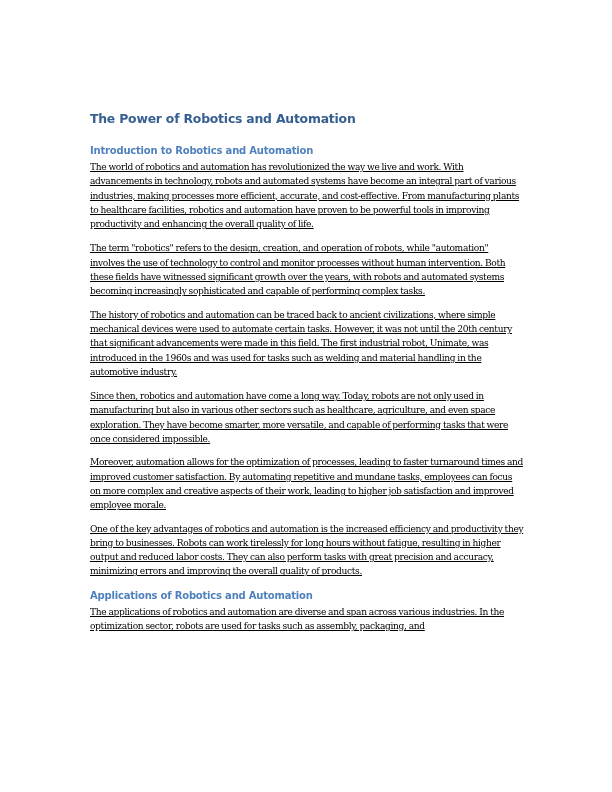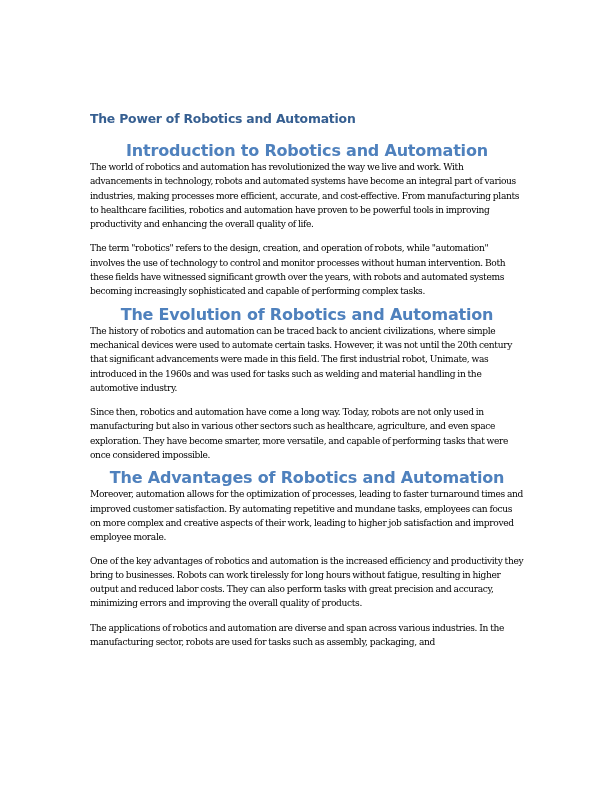--- a/index.html
+++ b/index.html
@@ -23,61 +23,60 @@
       font-family: "DejaVu Sans", sans-serif;
       font-size: 12.4px;
       font-weight: bold;
       color: #365F91;
       margin: 16px 0 16px 0;
       line-height: 18px;
       letter-spacing: -0.2px;
     }
     .section-heading {
       font-family: "DejaVu Sans", sans-serif;
-      font-size: 16px;
+      font-size: 10px;
       font-weight: bold;
       color: #4F81BD;
       margin: 6px 0 2px 0;
       line-height: 14px;
       letter-spacing: -0.2px;
-      text-align: center;
     }
     .para {
       font-family: "DejaVu Serif", serif;
       font-size: 9.1px;
       line-height: 14.3px;
       color: #000000;
       margin: 0 0 10px 0;
       letter-spacing: -0.35px;
       word-spacing: -0.4px;
+      text-decoration: underline;
     }
     .para.last-in-section {
       margin-bottom: 9px;
     }
   </style>
 </head>
 <body>
 
 <div class="page">
   <h1 class="doc-title">The Power of Robotics and Automation</h1>
 
   <section>
     <h2 class="section-heading">Introduction to Robotics and Automation</h2>
     <p class="para">The world of robotics and automation has revolutionized the way we live and work. With advancements in technology, robots and automated systems have become an integral part of various industries, making processes more efficient, accurate, and cost-effective. From manufacturing plants to healthcare facilities, robotics and automation have proven to be powerful tools in improving productivity and enhancing the overall quality of life.</p>
     <p class="para last-in-section">The term "robotics" refers to the design, creation, and operation of robots, while "automation" involves the use of technology to control and monitor processes without human intervention. Both these fields have witnessed significant growth over the years, with robots and automated systems becoming increasingly sophisticated and capable of performing complex tasks.</p>
   </section>
 
   <section>
-    <h2 class="section-heading">The Evolution of Robotics and Automation</h2>
     <p class="para">The history of robotics and automation can be traced back to ancient civilizations, where simple mechanical devices were used to automate certain tasks. However, it was not until the 20th century that significant advancements were made in this field. The first industrial robot, Unimate, was introduced in the 1960s and was used for tasks such as welding and material handling in the automotive industry.</p>
     <p class="para last-in-section">Since then, robotics and automation have come a long way. Today, robots are not only used in manufacturing but also in various other sectors such as healthcare, agriculture, and even space exploration. They have become smarter, more versatile, and capable of performing tasks that were once considered impossible.</p>
   </section>
 
   <section>
-    <h2 class="section-heading">The Advantages of Robotics and Automation</h2>
     <p class="para last-in-section">Moreover, automation allows for the optimization of processes, leading to faster turnaround times and improved customer satisfaction. By automating repetitive and mundane tasks, employees can focus on more complex and creative aspects of their work, leading to higher job satisfaction and improved employee morale.</p>
     <p class="para">One of the key advantages of robotics and automation is the increased efficiency and productivity they bring to businesses. Robots can work tirelessly for long hours without fatigue, resulting in higher output and reduced labor costs. They can also perform tasks with great precision and accuracy, minimizing errors and improving the overall quality of products.</p>
   </section>
 
   <section>
-    <p class="para">The applications of robotics and automation are diverse and span across various industries. In the manufacturing sector, robots are used for tasks such as assembly, packaging, and</p>
+    <h2 class="section-heading">Applications of Robotics and Automation</h2>
+    <p class="para">The applications of robotics and automation are diverse and span across various industries. In the optimization sector, robots are used for tasks such as assembly, packaging, and</p>
   </section>
 </div>
 
 </body></html>

